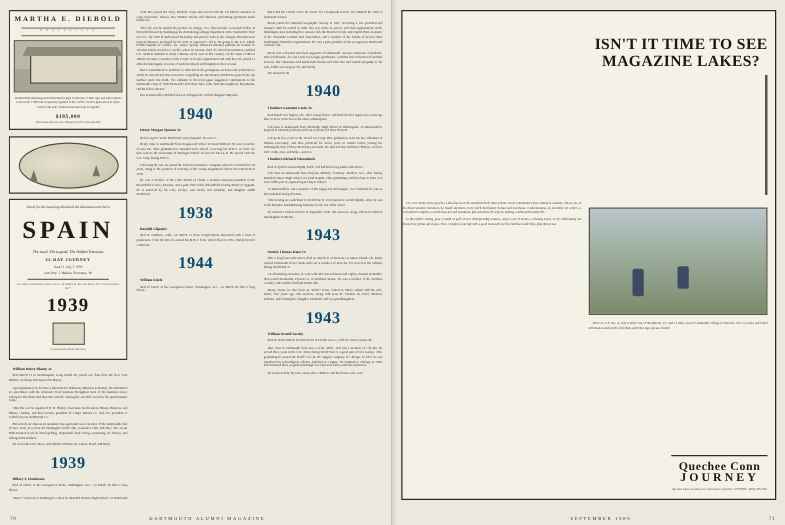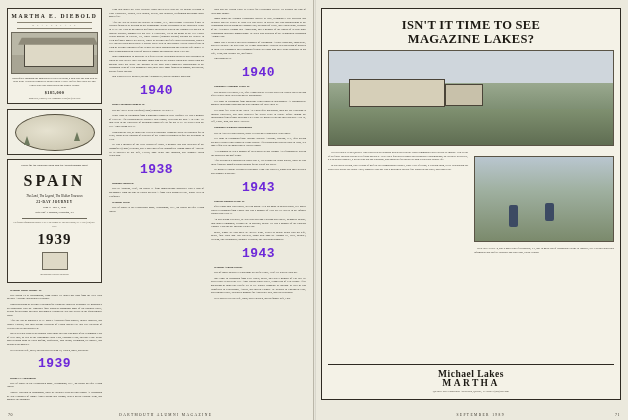--- a/index.html
+++ b/index.html
@@ -33,27 +33,27 @@
   .col {
     width: 96px;
     font-size: 2.55px;
     line-height: 1.42;
     text-align: justify;
     color: #26231d;
     overflow: hidden;
   }
   .col p { margin: 0 0 2px 0; text-indent: 3px; }
   .yr {
-    font-family: Liberation Mono, monospace;
+    font-family: Liberation Serif, serif;
     font-weight: bold;
     font-size: 13px;
     letter-spacing: 0.5px;
     text-align: center;
     margin: 3px 0 2px 0;
-    color: #6d28d9;
+    color: #0c4a6e;
   }
   .cls {
     font-weight: bold;
     font-size: 2.9px;
     margin: 2px 0 1px 0;
     text-indent: 0;
     color: #1d1a15;
   }
 
   
@@ -90,21 +90,21 @@
   .house:after {
     content: ""; position: absolute; left: 8px; top: 4px; width: 76px; height: 8px;
     background: #8e8a79; transform: perspective(40px) rotateX(28deg);
   }
   .ad-copy { font-size: 2.45px; line-height: 1.5; color: #2b2720; text-align: center; }
   .ad-price { font-weight: bold; font-size: 4.2px; margin: 2px 0 1px 0; letter-spacing: .5px; }
   .ad-foot { font-size: 2.1px; color: #4a453a; line-height: 1.45; }
 
   .ad2 { border: 0.8px solid #3a352b; background: #f3f1e6; padding: 4px 4px 5px 4px; margin-bottom: 5px; text-align: center; }
   .ad2 .t1 { font-size: 2.8px; font-style: italic; line-height: 1.5; color: #2b2720; }
-  .ad2 .spain { font-size: 16px; font-weight: bold; letter-spacing: 3px; margin: 2px 0 1px 0; color: #201d17; }
+  .ad2 .spain { font-size: 20px; font-weight: bold; letter-spacing: 3px; margin: 2px 0 1px 0; color: #201d17; }
   .ad2 .t2 { font-size: 3.1px; font-style: italic; line-height: 1.6; color: #2b2720; }
   .ad2 .t3 { font-size: 3.3px; font-weight: bold; letter-spacing: .6px; margin-top: 2px; }
   .ad2 .t4 { font-size: 2.7px; font-style: italic; margin-top: 1px; }
   .ad2 .t5 { font-size: 2.2px; margin-top: 3px; line-height: 1.5; color: #4a453a; }
   .rule { height: 0.6px; background: #6e6a5c; margin: 3px 10px; }
   .bigyear {
     font-size: 15px; font-weight: bold; text-align: center; letter-spacing: 1px;
     margin: 1px 0 2px 0; color: #1d1a15;
   }
   .emblem { width: 26px; height: 18px; margin: 1px auto 2px auto; border: 0.5px solid #6e6a5c; background: #ded9c6; }
@@ -123,22 +123,22 @@
     position: absolute; width: 0; height: 0;
     border-left: 3px solid transparent; border-right: 3px solid transparent;
     border-bottom: 9px solid #6e7a5e;
   }
 
   
   .qad {
     border: 0.9px solid #2e2a22;
     background: #f4f2e7;
     height: 392px;
-    padding: 9px 6px 5px 6px;
-    display: flex; flex-direction: column;
+    padding: 19px 6px 5px 6px;
+    display: flex; flex-direction: column; align-items: flex-end;
   }
   .qhead {
     font-family: "Liberation Serif", serif;
     font-weight: bold;
     font-size: 12.5px;
     line-height: 1.12;
     text-align: center;
     color: #1b1812;
     letter-spacing: 0.3px;
     margin-bottom: 4px;
@@ -258,20 +258,21 @@
           <p>Ben is survived by Mildred; his son Arlington III; and his daughter Maryann.</p>
           <div class="yr">1940</div>
           <p class="cls">Henry Morgan Spencer Jr.</p>
           <p>died on April 7 at the Hartford (Conn.) Hospital. He was 71.</p>
           <p>Henry came to Dartmouth from Kingswood School in West Hartford. He was a member of Zeta Psi. After graduation he attended Tuck School, receiving his M.B.A. in 1941. He then went to the University of Michigan School of Law for his LL.D. He served with the U.S. Army during WW II.</p>
           <p>Following the war, he joined the Travelers Insurance Company where he remained for 30 years, rising to the position of secretary of the Group Department before his retirement in 1978.</p>
           <p>He was a member of the First Church of Christ, a member and past president of the Bloomfield (Conn.) Kiwanis, and a past chair of the Bloomfield Zoning Board of Appeals. He is survived by his wife, Evelyn, sons Henry and Jonathan, and daughter Judith Henderson.</p>
           <div class="yr">1938</div>
           <p class="cls">Randall Gilpatric</p>
           <p>died in Anaheim, Calif., on March 31 from complications associated with a bout of pneumonia. From the time he earned his M.B.A. from Tuck School in 1951, Randy lived in California.</p>
+          <div class="yr">1944</div>
           <p class="cls">William Eisele</p>
           <p>died of cancer at his Georgetown home, Washington, D.C., on March 20 after a long illness.</p>
         </div>
 
       <div class="col">
           <p>Stars and the French Croix de Guerre for exceptional service. He attained the rank of lieutenant colonel.</p>
           <p>Boots joined the National Geographic Society in 1947, becoming a vice president and treasurer until he retired in 1982. His was active in service and club organizations in the Washington area including the Cosmos Club, the Board of Trade, and Capital Bank, treasurer of the Alexander Graham Bell Association, and a member of the boards of several other Washington charitable organizations. He was a past president of the Georgetown Dartmouth Alumni Club.</p>
           <p>Boots was a devoted and loyal supporter of Dartmouth. Always courteous, considerate, and well dressed—he was a true Ivy League gentleman—with the best collection of neckties in town. His classmates and Dartmouth friends will miss him and extend sympathy to his wife, Edith, son Gregory '65, and family.</p>
           <p>Jim Donovan '39</p>
           <div class="yr">1940</div>
@@ -323,22 +324,22 @@
         <div class="qc">
           <div class="qphoto2">
             <div class="figure" style="left:34px"></div>
             <div class="figure" style="left:70px;bottom:20px;height:18px"></div>
           </div>
           <p>We're on U.S. Rte. 4, only 5 miles east of Woodstock, VT, and 12 miles east of Dartmouth College in Hanover, NH. For sales and rental information and our free brochure and video tape, please contact:</p>
         </div>
       </div>
 
       <div class="qlogo">
-        <div class="l1">Michael Lakes</div>
-        <div class="l2">MARTHA</div>
+        <div class="l1">Quechee Conn</div>
+        <div class="l2">JOURNEY</div>
         <div class="l3">Quechee Lakes Landowners' Association, Quechee, VT 05059  •  (802) 295-2621</div>
       </div>
     </div>
 
     <div class="folio r">71</div>
     <div class="runhead r">SEPTEMBER 1989</div>
   </div>
 
   <div class="gutter"></div>
 </div>

